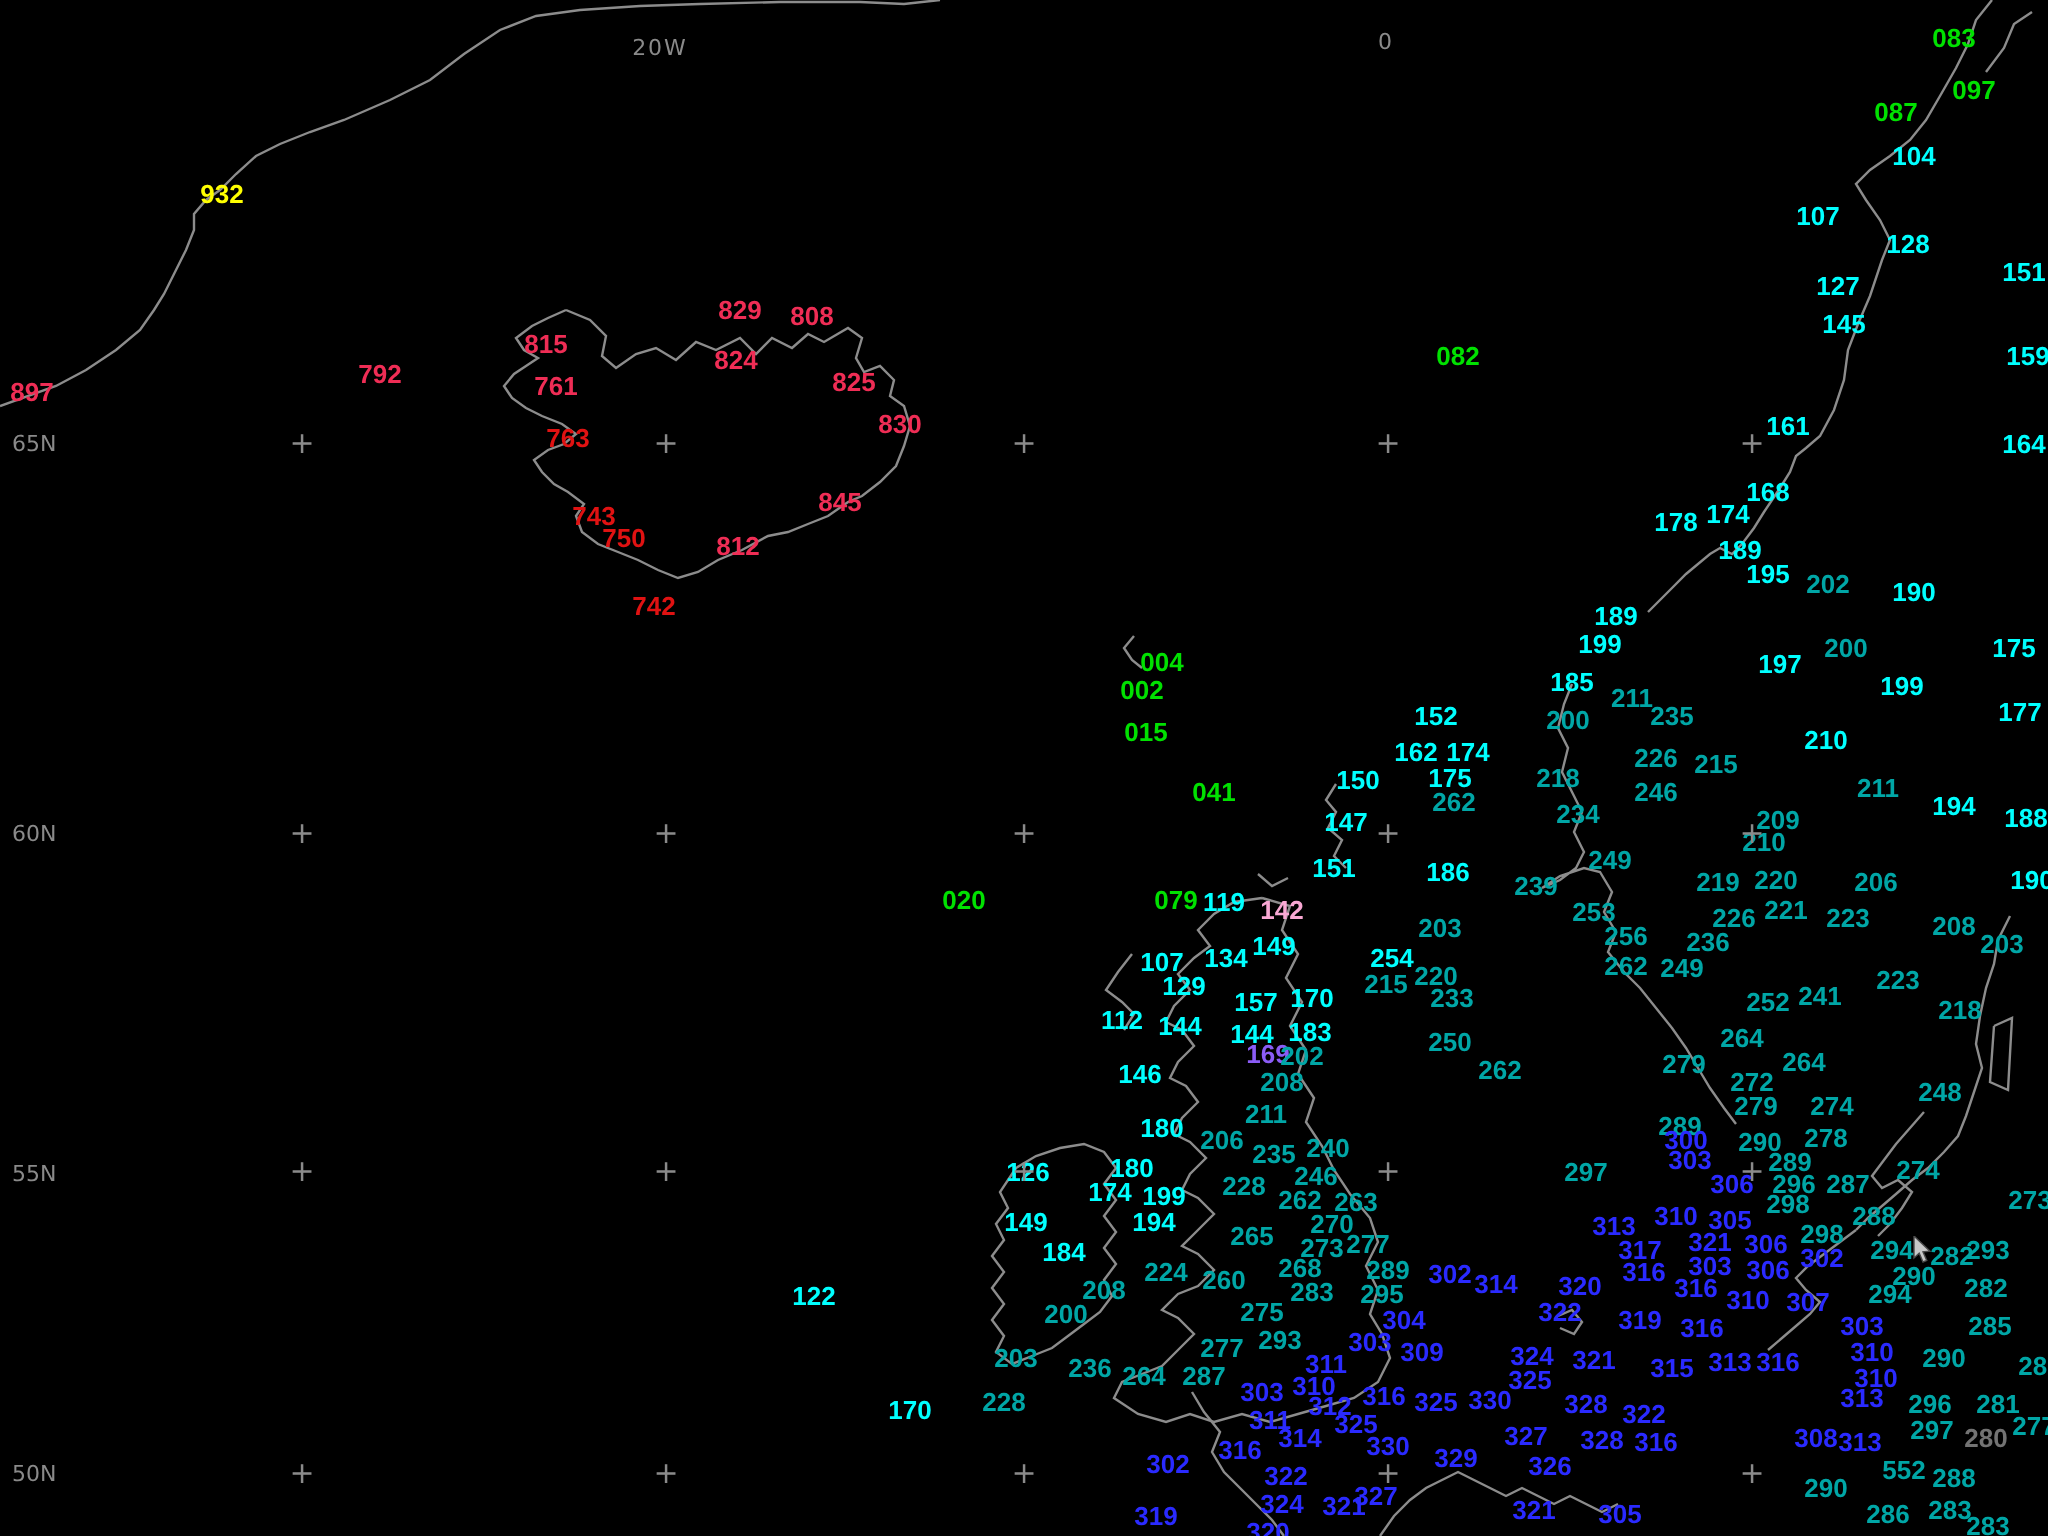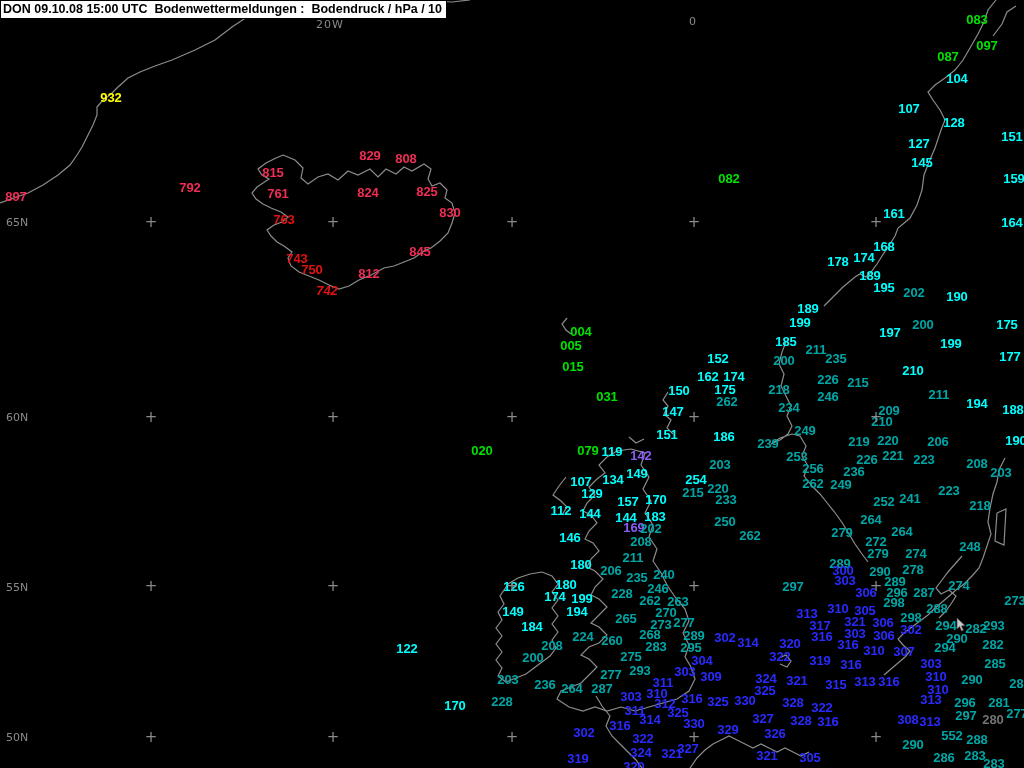--- a/index.html
+++ b/index.html
@@ -37,51 +37,50 @@
     <polyline class="coast" points="786,342 782,352 779,364 784,374 781,386 786,396 791,406 787,416 792,426 788,434 780,440 771,444 780,438 792,434 800,436 806,446 802,456 808,466 804,476 812,486 820,494 828,504 836,514 843,524 849,534 855,544 862,554 868,562" style="stroke: rgb(140, 140, 140);"></polyline>
     <polyline class="coast" points="1005,458 999,470 997,482 993,494 990,508 988,522 991,534 987,546 983,558 979,568 972,576 964,584 956,590 948,597 941,603 934,609 928,615" style="stroke: rgb(140, 140, 140);"></polyline>
     <polyline class="coast" points="997,513 1006,509 1004,545 995,541 997,513" style="stroke: rgb(140, 140, 140);"></polyline>
     <polyline class="coast" points="962,556 955,564 948,572 942,580 936,588 941,594 949,590 956,596 951,604 945,612 939,618" style="stroke: rgb(140, 140, 140);"></polyline>
     <polyline class="coast" points="928,615 920,621 912,627 904,633 898,639 903,645 910,651 905,657 898,663 891,669 884,675" style="stroke: rgb(140, 140, 140);"></polyline>
     <polyline class="coast" points="779,658 786,655 791,661 787,667 780,664" style="stroke: rgb(140, 140, 140);"></polyline>
     <polyline class="coast" points="690,768 697,758 705,750 713,744 721,740 729,736 737,740 745,744 753,748 761,744 769,748 777,752 785,748 793,752 801,756 809,752" style="stroke: rgb(140, 140, 140);"></polyline>
     <polyline class="coast" points="596,696 602,706 610,716 606,726 612,736 620,744 628,752 636,760 642,768" style="stroke: rgb(140, 140, 140);"></polyline>
   </svg>
 
-  <div id="titlebar">DON 09.10.08 15:00 UTC  Bodenwettermeldungen :  Bodendruck / hPa / 10</div>
 
   <div id="cursor" style="left: 956px; top: 618px;">
     <svg width="12" height="14" viewBox="0 0 12 14">
       <path d="M1,0 L1,11 L3.6,8.6 L5.5,13 L7.4,12.2 L5.5,7.9 L9,7.6 Z" fill="#c8c8c8" stroke="#4a4a4a" stroke-width="0.7"></path>
     </svg>
   </div>
 <span class="st" style="left: 111px; top: 97px; color: rgb(255, 255, 0);">932</span>
     <span class="st" style="left: 16px; top: 196px; color: rgb(239, 45, 85);">897</span>
     <span class="st" style="left: 190px; top: 187px; color: rgb(239, 45, 85);">792</span>
     <span class="st" style="left: 273px; top: 172px; color: rgb(239, 45, 85);">815</span>
     <span class="st" style="left: 278px; top: 193px; color: rgb(239, 45, 85);">761</span>
     <span class="st" style="left: 370px; top: 155px; color: rgb(239, 45, 85);">829</span>
     <span class="st" style="left: 406px; top: 158px; color: rgb(239, 45, 85);">808</span>
-    <span class="st" style="left: 368px; top: 192px; color: rgb(239, 45, 85);">824</span>
+    <span class="st" style="left: 368px; top: 180px; color: rgb(239, 45, 85);">824</span>
     <span class="st" style="left: 427px; top: 191px; color: rgb(239, 45, 85);">825</span>
     <span class="st" style="left: 450px; top: 212px; color: rgb(239, 45, 85);">830</span>
     <span class="st" style="left: 420px; top: 251px; color: rgb(239, 45, 85);">845</span>
     <span class="st" style="left: 369px; top: 273px; color: rgb(239, 45, 85);">812</span>
     <span class="st" style="left: 284px; top: 219px; color: rgb(224, 18, 18);">763</span>
     <span class="st" style="left: 297px; top: 258px; color: rgb(224, 18, 18);">743</span>
     <span class="st" style="left: 312px; top: 269px; color: rgb(224, 18, 18);">750</span>
-    <span class="st" style="left: 327px; top: 290px; color: rgb(224, 18, 18); font-style: italic;">742</span>
+    <span class="st" style="left: 327px; top: 303px; color: rgb(224, 18, 18);">742</span>
     <span class="st" style="left: 977px; top: 19px; color: rgb(0, 225, 0);">083</span>
     <span class="st" style="left: 987px; top: 45px; color: rgb(0, 225, 0);">097</span>
     <span class="st" style="left: 948px; top: 56px; color: rgb(0, 225, 0);">087</span>
     <span class="st" style="left: 729px; top: 178px; color: rgb(0, 225, 0);">082</span>
     <span class="st" style="left: 581px; top: 331px; color: rgb(0, 225, 0);">004</span>
-    <span class="st" style="left: 571px; top: 345px; color: rgb(0, 225, 0);">005</span>
+    <span class="st" style="left: 571px; top: 345px; color: rgb(0, 225, 0);">002</span>
     <span class="st" style="left: 573px; top: 366px; color: rgb(0, 225, 0);">015</span>
-    <span class="st" style="left: 607px; top: 396px; color: rgb(0, 225, 0);">031</span>
+    <span class="st" style="left: 607px; top: 396px; color: rgb(0, 225, 0);">041</span>
     <span class="st" style="left: 482px; top: 450px; color: rgb(0, 225, 0);">020</span>
     <span class="st" style="left: 588px; top: 450px; color: rgb(0, 225, 0);">079</span>
     <span class="st" style="left: 957px; top: 78px; color: rgb(0, 255, 255);">104</span>
     <span class="st" style="left: 909px; top: 108px; color: rgb(0, 255, 255);">107</span>
     <span class="st" style="left: 954px; top: 122px; color: rgb(0, 255, 255);">128</span>
     <span class="st" style="left: 919px; top: 143px; color: rgb(0, 255, 255);">127</span>
     <span class="st" style="left: 922px; top: 162px; color: rgb(0, 255, 255);">145</span>
     <span class="st" style="left: 1012px; top: 136px; color: rgb(0, 255, 255);">151</span>
     <span class="st" style="left: 1014px; top: 178px; color: rgb(0, 255, 255);">159</span>
     <span class="st" style="left: 1012px; top: 222px; color: rgb(0, 255, 255);">164</span>
@@ -105,21 +104,21 @@
     <span class="st" style="left: 1016px; top: 440px; color: rgb(0, 255, 255);">190</span>
     <span class="st" style="left: 718px; top: 358px; color: rgb(0, 255, 255);">152</span>
     <span class="st" style="left: 708px; top: 376px; color: rgb(0, 255, 255);">162</span>
     <span class="st" style="left: 734px; top: 376px; color: rgb(0, 255, 255);">174</span>
     <span class="st" style="left: 725px; top: 389px; color: rgb(0, 255, 255);">175</span>
     <span class="st" style="left: 679px; top: 390px; color: rgb(0, 255, 255);">150</span>
     <span class="st" style="left: 673px; top: 411px; color: rgb(0, 255, 255);">147</span>
     <span class="st" style="left: 667px; top: 434px; color: rgb(0, 255, 255);">151</span>
     <span class="st" style="left: 724px; top: 436px; color: rgb(0, 255, 255);">186</span>
     <span class="st" style="left: 612px; top: 451px; color: rgb(0, 255, 255);">119</span>
-    <span class="st" style="left: 641px; top: 455px; color: #8b5cf6;">142</span>
+    <span class="st" style="left: 641px; top: 455px; color: #f9a8d4;">142</span>
     <span class="st" style="left: 637px; top: 473px; color: rgb(0, 255, 255);">149</span>
     <span class="st" style="left: 613px; top: 479px; color: rgb(0, 255, 255);">134</span>
     <span class="st" style="left: 581px; top: 481px; color: rgb(0, 255, 255);">107</span>
     <span class="st" style="left: 592px; top: 493px; color: rgb(0, 255, 255);">129</span>
     <span class="st" style="left: 628px; top: 501px; color: rgb(0, 255, 255);">157</span>
     <span class="st" style="left: 656px; top: 499px; color: rgb(0, 255, 255);">170</span>
     <span class="st" style="left: 696px; top: 479px; color: rgb(0, 255, 255);">254</span>
     <span class="st" style="left: 561px; top: 510px; color: rgb(0, 255, 255);">112</span>
     <span class="st" style="left: 590px; top: 513px; color: rgb(0, 255, 255);">144</span>
     <span class="st" style="left: 626px; top: 517px; color: rgb(0, 255, 255);">144</span>

